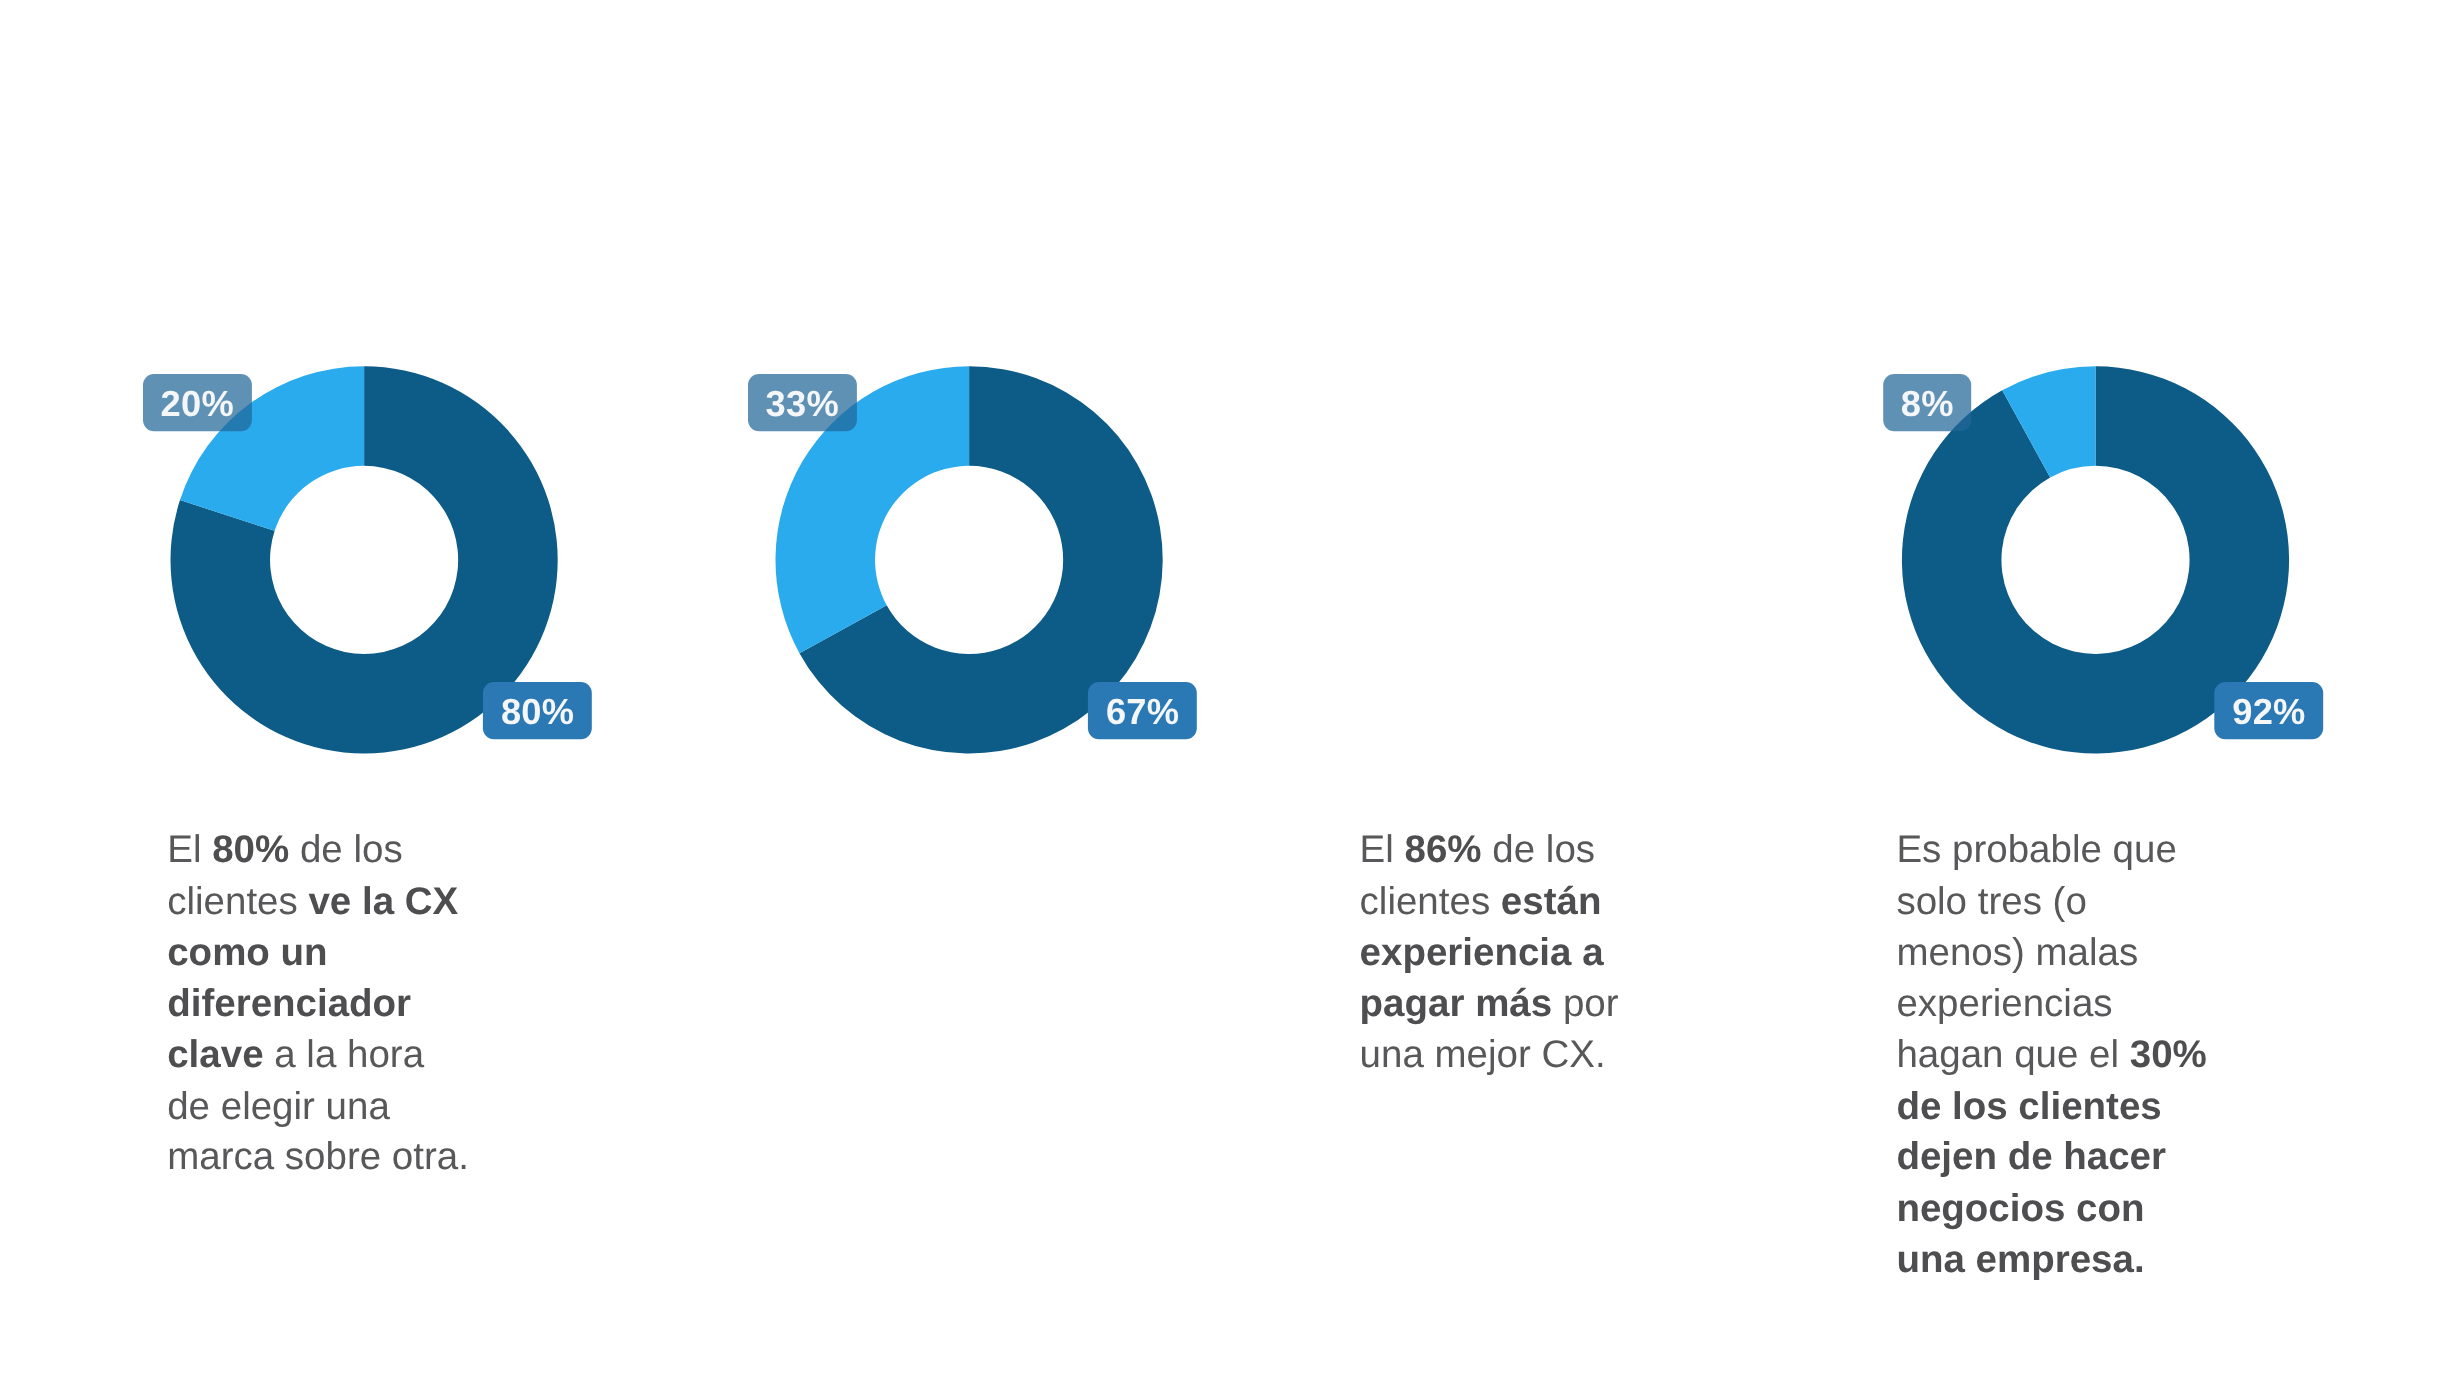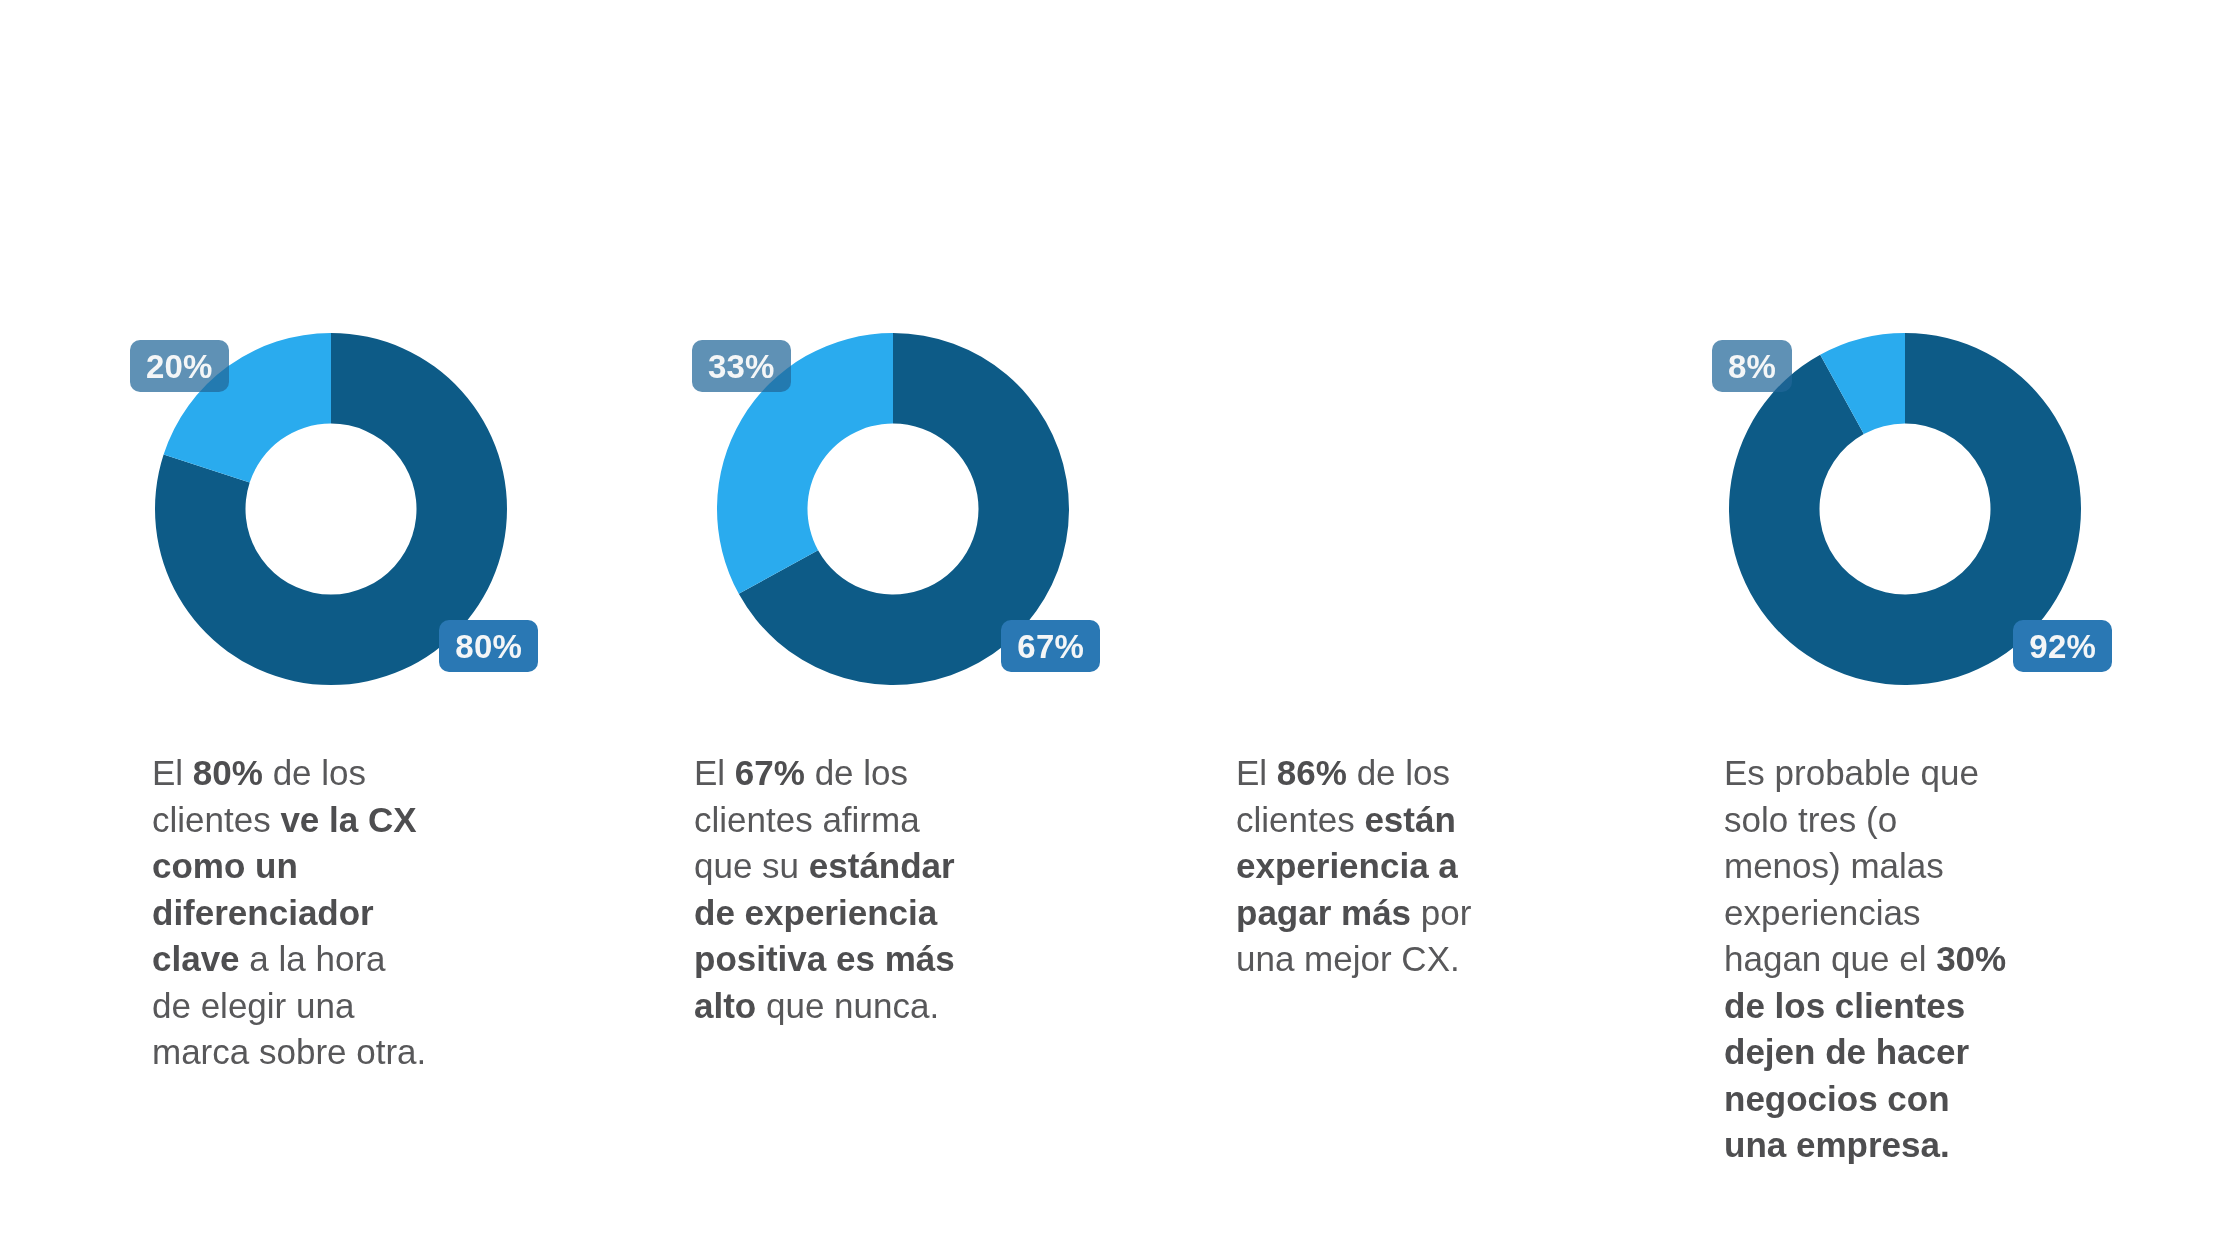--- a/index.html
+++ b/index.html
@@ -42,21 +42,21 @@
   .col-2 { left: 1236px; }
   .col-3 { left: 1724px; }
 
   
   .donut-wrap {
     position: relative;
     width: 358px;
     height: 358px;
     margin-left: 0px;
   }
-  .col-1 .donut-wrap { margin-left: 20px; }
+  .col-1 .donut-wrap { margin-left: 8px; }
   .col-2 .donut-wrap { margin-left: 4px; }
   .col-3 .donut-wrap { margin-left: 2px; }
 
   .donut-svg {
     display: block;
     width: 358px;
     height: 358px;
   }
 
   
@@ -133,21 +133,20 @@
       <div class="donut-wrap">
         <svg class="donut-svg" viewBox="0 0 358 358">
           <g>
               <path d="M 179 3 A 176 176 0 1 1 24.770024312280015 263.7886466419019 L 104.07577885624967 220.18993913569665 A 85.5 85.5 0 1 0 179 93.5 Z" fill="#0d5b87"></path>
               <path d="M 24.770024312280015 263.7886466419019 A 176 176 0 0 1 178.99999999999997 3 L 178.99999999999997 93.5 A 85.5 85.5 0 0 0 104.07577885624967 220.18993913569665 Z" fill="#2aabee"></path>
             </g>
         </svg>
         <div class="badge badge-minor">33%</div>
         <div class="badge badge-major">67%</div>
       </div>
-      <div class="caption">El <b>67%</b> de los clientes afirma que su <b>estándar de experiencia positiva es más alto</b> que nunca.</div>
     </div>
 
     <div class="col col-2">
       <div class="caption">El <b>86%</b> de los clientes <b>están experiencia a pagar más</b> por una mejor CX.</div>
     </div>
 
     <div class="col col-3">
       <div class="donut-wrap">
         <svg class="donut-svg" viewBox="0 0 358 358">
           <g>

